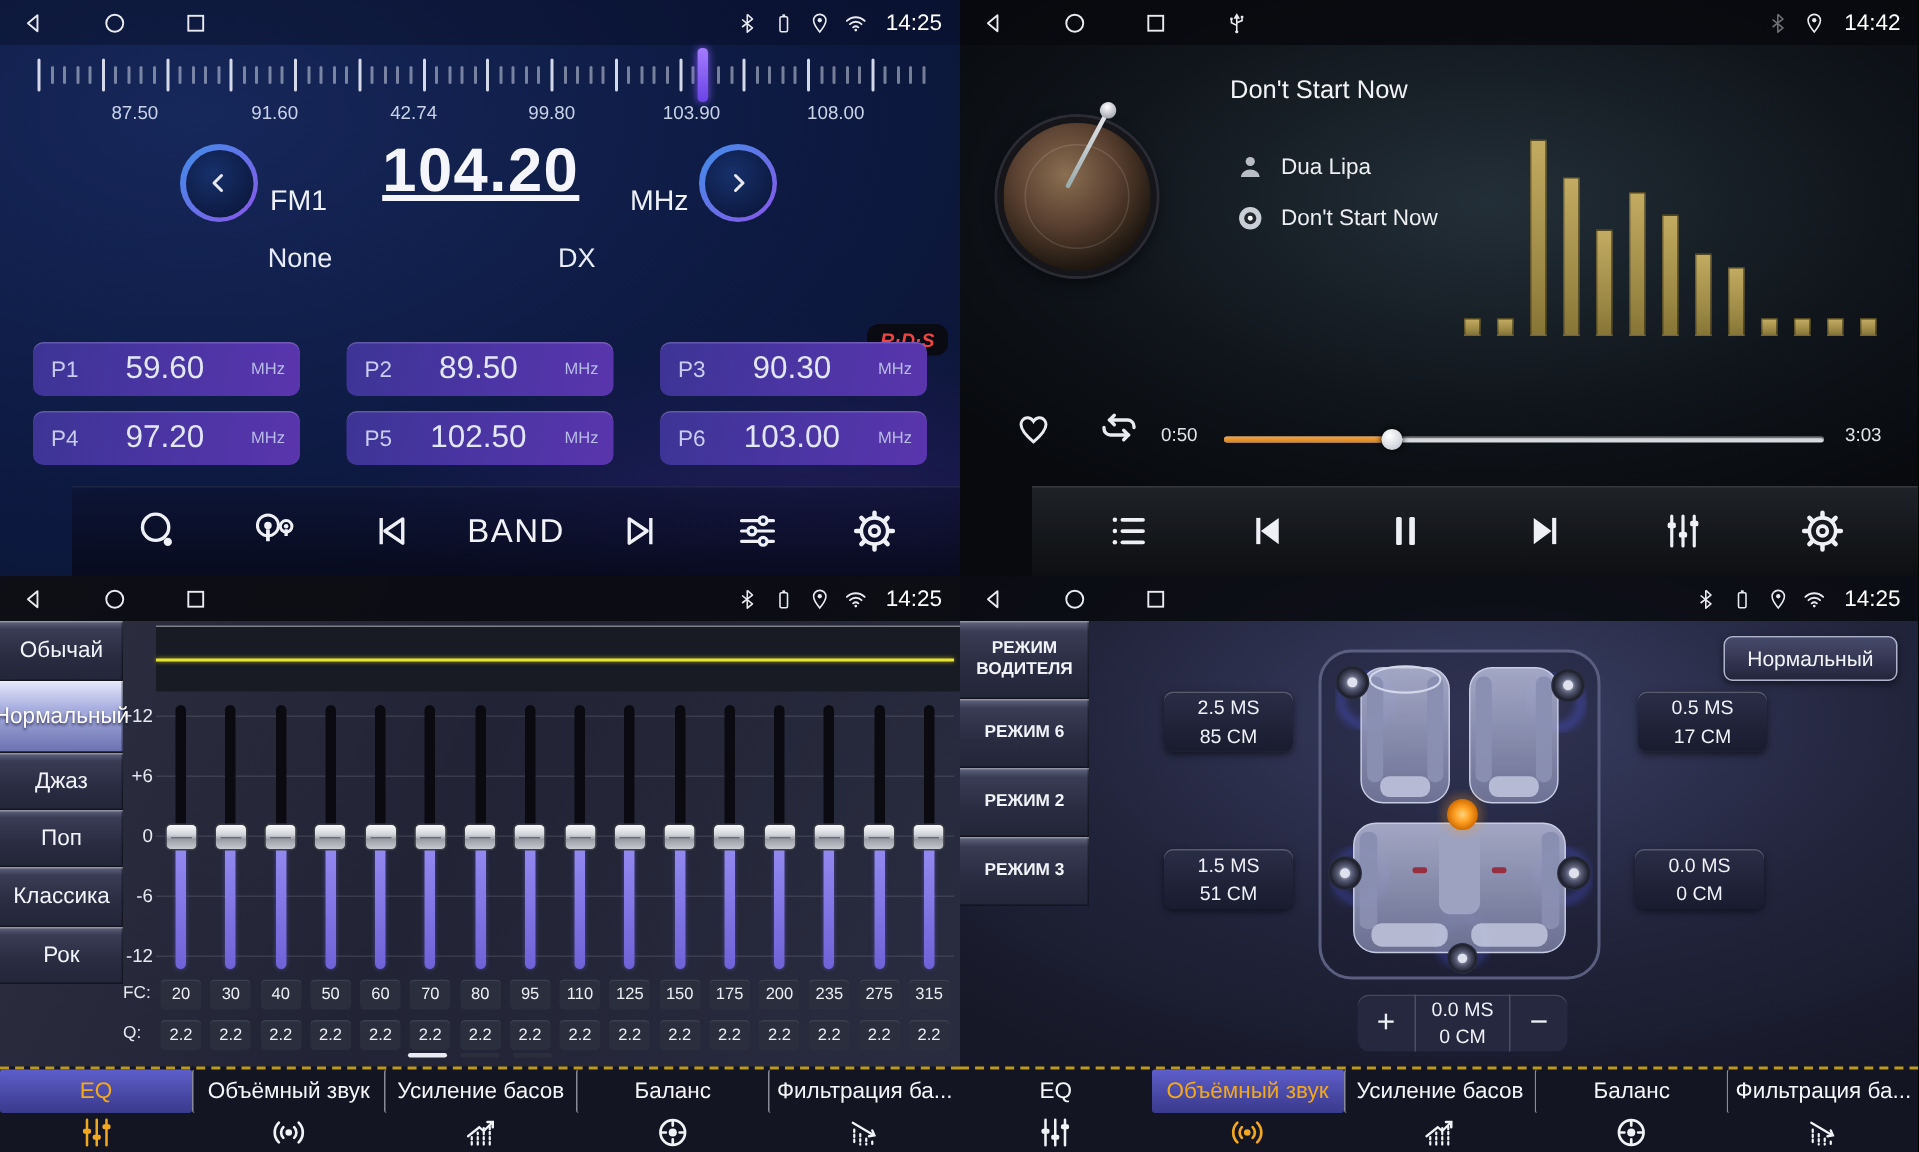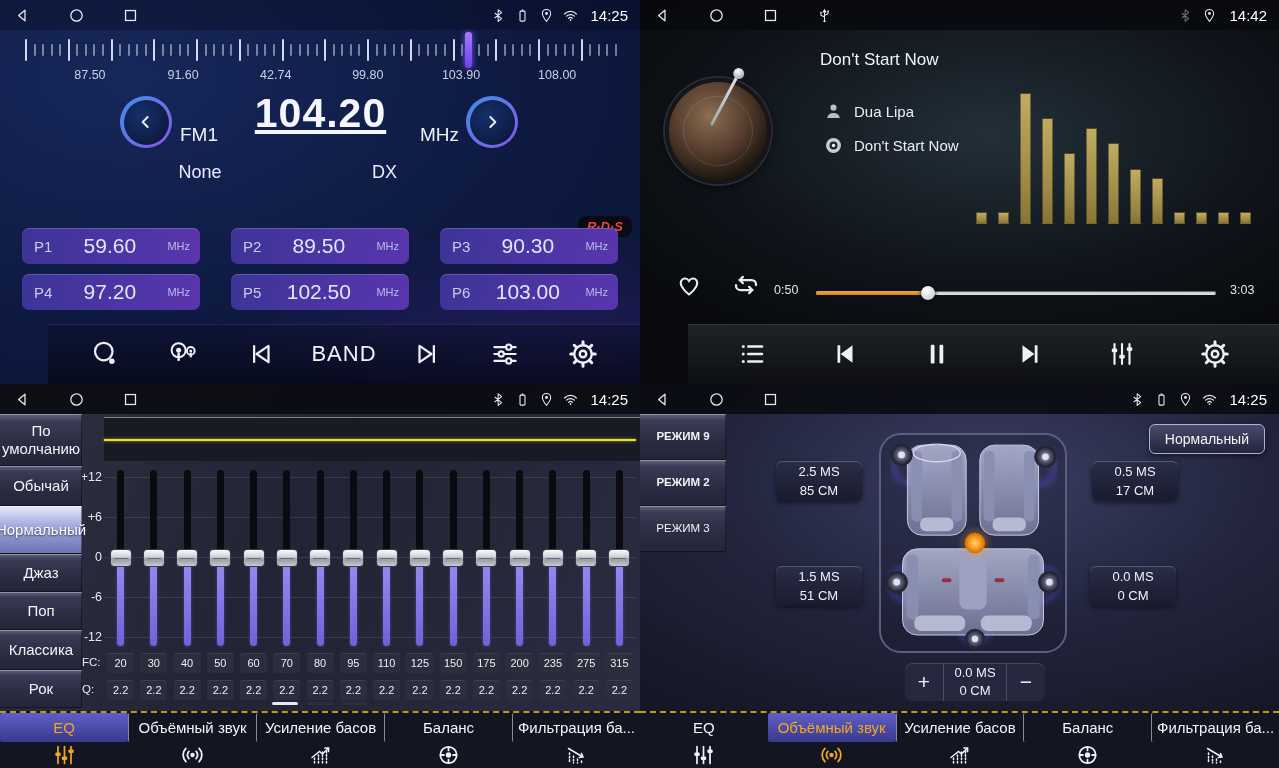--- a/index.html
+++ b/index.html
@@ -597,21 +597,20 @@
               <path d="M5.8 13 a8.7 8.7 0 0 1 12.4 0"></path>
               <path d="M9.2 16.4 a4.2 4.2 0 0 1 5.6 0"></path>
               <circle cx="12" cy="19.3" r="1.5" fill="currentColor" stroke="none"></circle>
             </svg>
           </span>
           <span class="time">14:25</span>
       </div>
     </div>
 
     <div class="sidelist" id="eq-presets" style="width:82px">
-        <div class="mitem" style="height: 52px; font-size: 15px;">По умолчанию</div>
         <div class="mitem" style="height: 40px; font-size: 15px;">Обычай</div>
         <div class="mitem active" style="height: 48px; font-size: 15px;">Нормальный</div>
         <div class="mitem" style="height: 38px; font-size: 15px;">Джаз</div>
         <div class="mitem" style="height: 38px; font-size: 15px;">Поп</div>
         <div class="mitem" style="height: 40px; font-size: 15px;">Классика</div>
         <div class="mitem" style="height: 38px; font-size: 15px;">Рок</div>
       </div>
 
     <div class="eq-curveband">
         <div class="yline"></div>
@@ -923,23 +922,24 @@
               <path d="M5.8 13 a8.7 8.7 0 0 1 12.4 0"></path>
               <path d="M9.2 16.4 a4.2 4.2 0 0 1 5.6 0"></path>
               <circle cx="12" cy="19.3" r="1.5" fill="currentColor" stroke="none"></circle>
             </svg>
           </span>
           <span class="time">14:25</span>
       </div>
     </div>
 
     <div class="sidelist" id="mode-list" style="width:86px">
-        <div class="mitem" style="height: 46px; font-size: 11.5px; font-weight: 700;">РЕЖИМ 9</div>
+        <div class="mitem" style="height: 52px; font-size: 11.5px; font-weight: 700;">РЕЖИМ ВОДИТЕЛЯ</div>
+        <div class="mitem" style="height: 46px; font-size: 11.5px; font-weight: 700;">РЕЖИМ 6</div>
         <div class="mitem" style="height: 46px; font-size: 11.5px; font-weight: 700;">РЕЖИМ 2</div>
-        <div class="mitem" style="height: 46px; font-size: 11.5px; font-weight: 400;">РЕЖИМ 3</div>
+        <div class="mitem" style="height: 46px; font-size: 11.5px; font-weight: 700;">РЕЖИМ 3</div>
       </div>
 
     <div class="norm-btn">Нормальный</div>
 
     <div class="delaybox" style="left:136px; top:77px">
       <div>2.5 MS</div>
       <div>85 CM</div>
     </div>
     <div class="delaybox" style="left:452px; top:77px">
       <div>0.5 MS</div>

